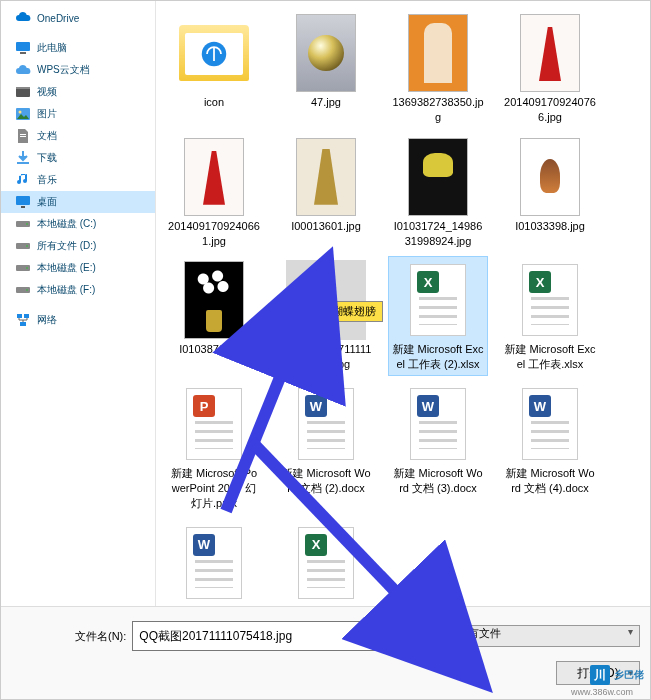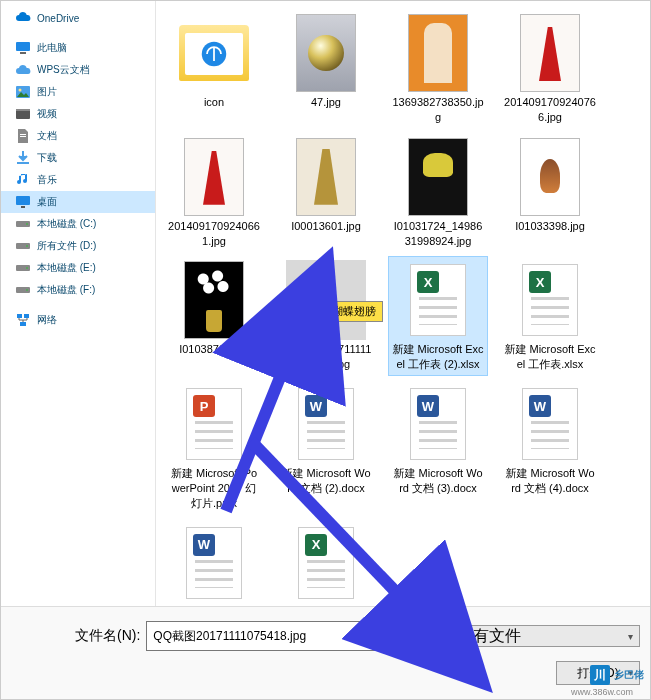--- a/index.html
+++ b/index.html
@@ -21,23 +21,23 @@
 .thumb-folder { width: 70px; height: 56px; background: linear-gradient(#ffe89a, #f5c838); border-radius: 4px 4px 2px 2px; position: relative; }
 .thumb-doc { width: 56px; height: 72px; background: #fff; border: 1px solid #ccc; position: relative; }
 .thumb-doc::after { content:""; position:absolute; top:32px; left:8px; right:8px; height:28px; background: repeating-linear-gradient(to bottom,#d0d0d0 0 3px,transparent 3px 9px); }
 .doc-badge { position: absolute; top: 6px; left: 6px; width: 22px; height: 22px; border-radius: 3px; color: #fff; font-weight: bold; font-size: 13px; display: flex; align-items: center; justify-content: center; }
 .badge-x { background: #1e7145; }
 .badge-w { background: #2b579a; }
 .badge-p { background: #d24726; }
 .tooltip { position: absolute; background: #fde047; border: 1px solid #888; padding: 2px 6px; font-size: 11px; z-index: 10; }
 .footer { border-top: 1px solid #ddd; padding: 14px 10px 14px 10px; background: #f9f9f9; }
 .footer-row { display: flex; align-items: center; gap: 6px; }
-.filename-label { font-size: 14px; white-space: nowrap; margin-left: 64px; }
+.filename-label { font-size: 11px; white-space: nowrap; margin-left: 64px; }
 .filename-input { flex: 1; height: 30px; border: 1px solid #777; padding: 0 6px; font-size: 12px; background: #fff; }
-.filter-select { width: 190px; height: 22px; border: 1px solid #999; padding: 0 18px 0 6px; font-size: 16px; background: #e9e9e9; position: relative; display: flex; align-items: center; }
+.filter-select { width: 190px; height: 22px; border: 1px solid #999; padding: 0 18px 0 6px; font-size: 11px; background: #e9e9e9; position: relative; display: flex; }
 .filter-select::after { content: "▾"; position: absolute; right: 6px; font-size: 10px; color: #555; }
 .footer-buttons { display: flex; justify-content: flex-end; gap: 8px; margin-top: 10px; }
 .btn { min-width: 84px; height: 24px; border: 1px solid #999; background: #e9e9e9; font-size: 12px; cursor: pointer; display: flex; align-items: center; justify-content: center; position: relative; }
 .btn .arrow { position: absolute; right: 6px; font-size: 9px; color: #555; }
 .overlay-arrows { position: absolute; top: 0; left: 0; pointer-events: none; z-index: 50; }
 .watermark { position: absolute; right: 6px; bottom: 14px; display: flex; align-items: center; gap: 4px; z-index: 60; }
 .watermark .wm-box { width: 20px; height: 20px; background: #1380c8; border-radius: 2px; display:flex; align-items:center; justify-content:center; color:#fff; font-size:12px; font-weight:bold; }
 .watermark .wm-text { color: #2a7fb8; font-size: 10px; font-weight: bold; }
 .watermark .wm-url { position: absolute; right: 11px; top: 22px; font-size: 9px; color: #888; }
 
@@ -86,35 +86,35 @@
         <span class="icon">
           <svg width="16" height="16" viewBox="0 0 16 16">
             <path fill="#4ba0e8" d="M4 12a3 3 0 010-6c.3-2 2-3 3.8-3 1.9 0 3.5 1.3 3.9 3.1A3 3 0 0113 12H4z"></path>
           </svg>
         </span>
         <span class="label">WPS云文档</span>
       </div>
       <div class="tree-item">
         <span class="icon">
           <svg width="16" height="16" viewBox="0 0 16 16">
+            <rect x="1" y="3" width="14" height="10" rx="1" fill="#555"></rect>
+            <rect x="1" y="3" width="14" height="2" fill="#888"></rect>
+          </svg>
+        </span>
+        <span class="label">视频</span>
+      </div>
+      <div class="tree-item">
+        <span class="icon">
+          <svg width="16" height="16" viewBox="0 0 16 16">
             <rect x="1" y="2" width="14" height="12" rx="1" fill="#4ba0e8"></rect>
             <circle cx="5" cy="6" r="1.5" fill="#ffe082"></circle>
             <path d="M2 13l4-5 3 3 2-2 3 4z" fill="#2e7d32"></path>
           </svg>
         </span>
         <span class="label">图片</span>
-      </div>
-      <div class="tree-item">
-        <span class="icon">
-          <svg width="16" height="16" viewBox="0 0 16 16">
-            <rect x="1" y="3" width="14" height="10" rx="1" fill="#555"></rect>
-            <rect x="1" y="3" width="14" height="2" fill="#888"></rect>
-          </svg>
-        </span>
-        <span class="label">视频</span>
       </div>
       <div class="tree-item">
         <span class="icon">
           <svg width="16" height="16" viewBox="0 0 16 16">
             <path fill="#888" d="M3 1h7l3 3v11H3z"></path>
             <rect x="5" y="6" width="6" height="1" fill="#fff"></rect>
             <rect x="5" y="8" width="6" height="1" fill="#fff"></rect>
           </svg>
         </span>
         <span class="label">文档</span>

